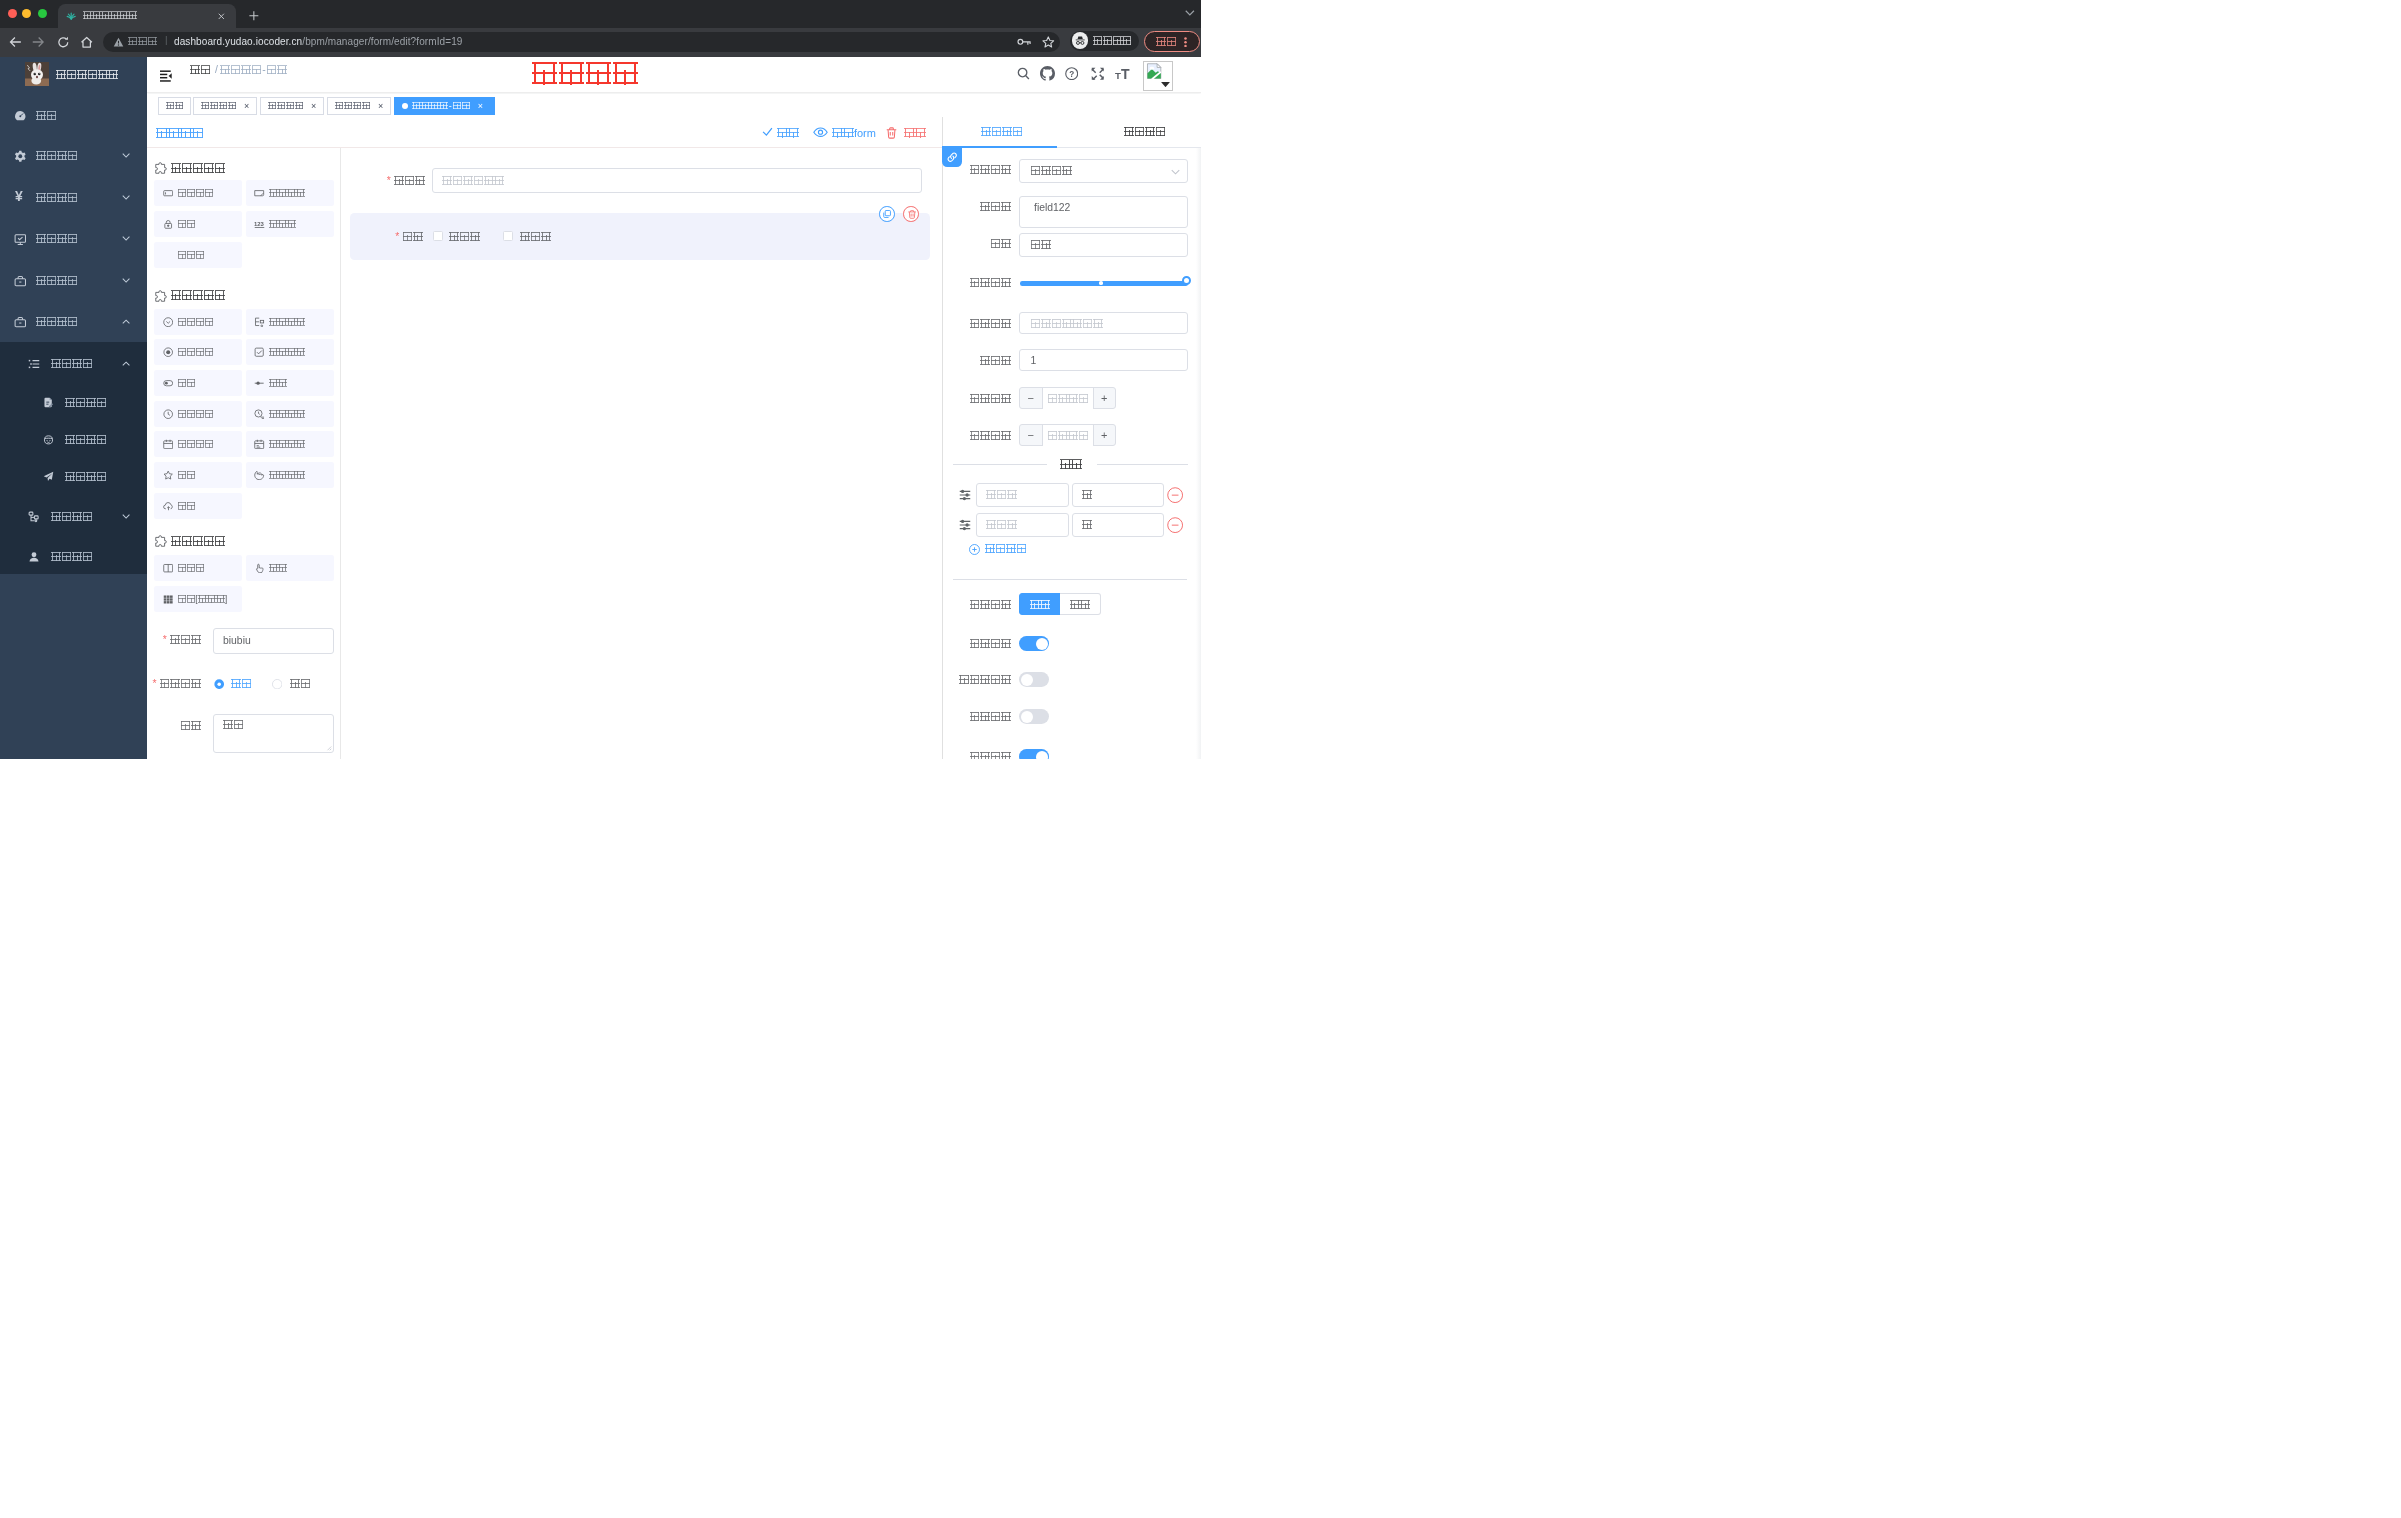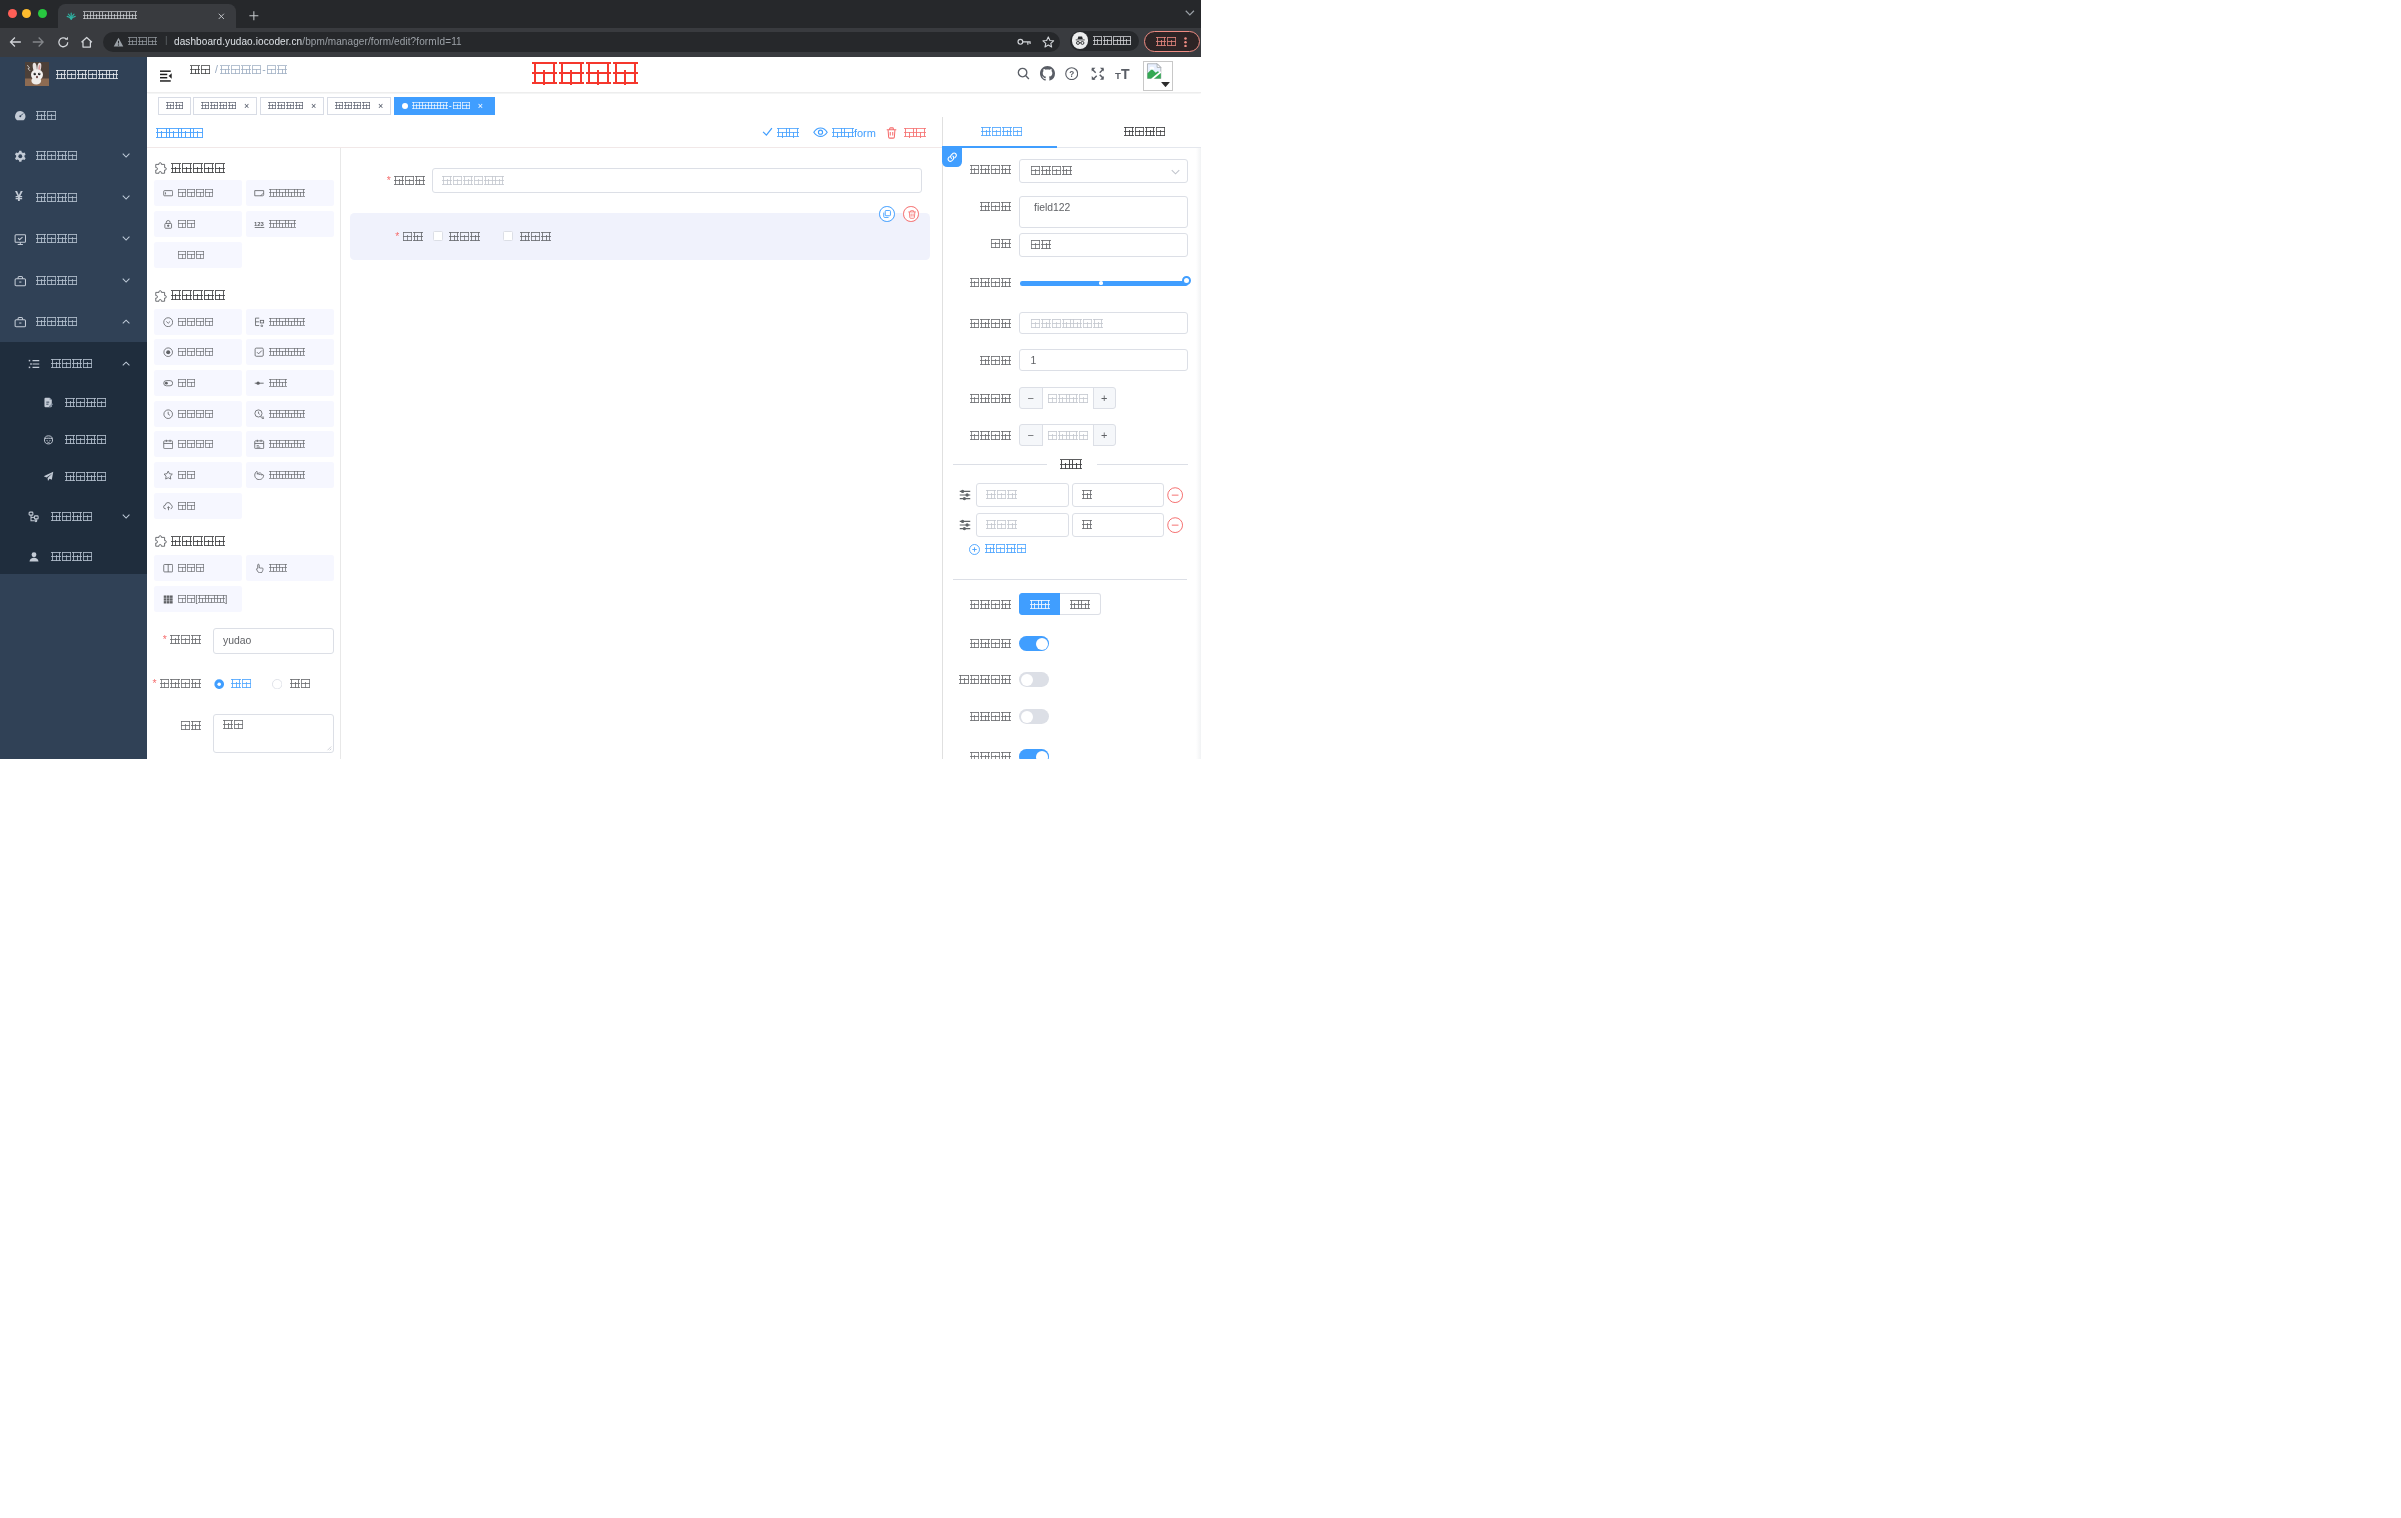--- a/index.html
+++ b/index.html
@@ -96,21 +96,21 @@
       <path d="M2 8.5 9 2l7 6.5M4 7.5V15h10V7.5" stroke="#d2d5d9" stroke-width="1.7" fill="none" stroke-linejoin="round"></path>
     </svg>
   <div id="omni">
     <svg class="abs" style="left:10.4px;top:5.2px" width="11" height="10.4" viewBox="0 0 15 14">
         <path d="M7.5 1 14 13H1z" fill="#9aa0a6"></path>
         <path d="M7.5 5.2v3.6" stroke="#26282b" stroke-width="1.4"></path>
         <circle cx="7.5" cy="10.8" r=".9" fill="#26282b"></circle>
       </svg>
     <span class="abs" style="left:25px;top:3.7px;color:#9aa0a6"><i class="z"></i><i class="z"></i><i class="z"></i></span>
     <span class="abs" style="left:62px;top:2.2px;color:#5f6368">|</span>
-    <span class="abs" style="left:71px;top:3.7px;font-size:10px;letter-spacing:0.1px">dashboard.yudao.iocoder.cn<span style="color:#9ca1a7">/bpm/manager/form/edit?formId=11</span></span>
+    <span class="abs" style="left:71px;top:3.7px;font-size:10px;letter-spacing:0.1px">dashboard.yudao.iocoder.cn<span style="color:#9ca1a7">/bpm/manager/form/edit?formId=19</span></span>
     <svg class="abs" style="left:914px;top:5.2px" width="15" height="9.7" viewBox="0 0 20 13">
         <g stroke="#d2d5d9" stroke-width="1.6" fill="none">
           <circle cx="4.5" cy="6.5" r="3.2"></circle>
           <path d="M7.7 6.5h10.5M14.5 6.5v4M17.5 6.5v3"></path>
         </g>
       </svg>
     <svg class="abs" style="left:939px;top:3.7px" width="12.6" height="12.6" viewBox="0 0 17 17">
         <path d="M8.5 1.2 10.7 6l5 .5-3.8 3.4 1.1 5-4.5-2.7L4 14.9l1.1-5L1.3 6.5l5-.5z" stroke="#d2d5d9" stroke-width="1.5" fill="none" stroke-linejoin="round"></path>
       </svg>
   </div>
@@ -536,21 +536,21 @@
               <rect x="5.2" y="5.8" width="3.6" height="3.2"></rect>
               <rect x="9.4" y="5.8" width="3.6" height="3.2"></rect>
               <rect x="1" y="9.6" width="3.6" height="3.2"></rect>
               <rect x="5.2" y="9.6" width="3.6" height="3.2"></rect>
               <rect x="9.4" y="9.6" width="3.6" height="3.2"></rect>
             </g>
           </svg>
           <b><i class="z"></i><i class="z"></i>[<i class="z"></i><i class="z"></i><i class="z"></i>]</b>
         </div>
       <div class="lbl" style="left:0;top:517px;width:54px"><span class="star">*</span><i class="z"></i><i class="z"></i><i class="z"></i></div>
-      <div class="inp" style="left:66px;top:511px;width:121px;height:26px;line-height:24.5px;padding-left:9px">yudao</div>
+      <div class="inp" style="left:66px;top:511px;width:121px;height:26px;line-height:24.5px;padding-left:9px">biubiu</div>
       <div class="lbl" style="left:0;top:561px;width:54px"><span class="star">*</span><i class="z"></i><i class="z"></i><i class="z"></i><i class="z"></i></div>
       <svg class="abs" style="left:67px;top:562px" width="10.4" height="10.4" viewBox="0 0 14 14">
           <circle cx="7" cy="7" r="6.5" fill="#409eff"></circle>
           <circle cx="7" cy="7" r="2.4" fill="#fff"></circle>
         </svg>
       <span class="abs" style="left:84px;top:561px;font-size:10.4px;color:#409eff"><i class="z"></i><i class="z"></i></span>
       <svg class="abs" style="left:125px;top:562px" width="10.4" height="10.4" viewBox="0 0 14 14">
           <circle cx="7" cy="7" r="6.4" fill="#fff" stroke="#dcdfe6" stroke-width="1.2"></circle>
         </svg>
       <span class="abs" style="left:143px;top:561px;font-size:10.4px;color:#606266"><i class="z"></i><i class="z"></i></span>

